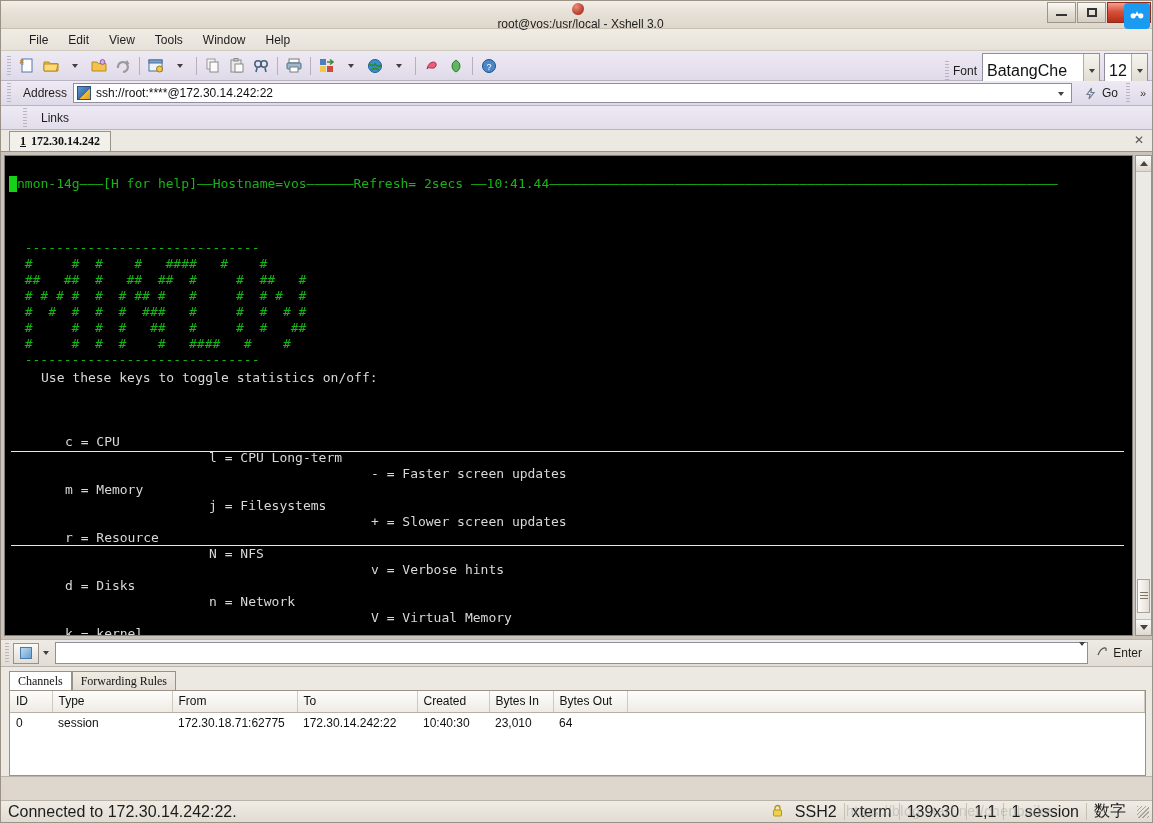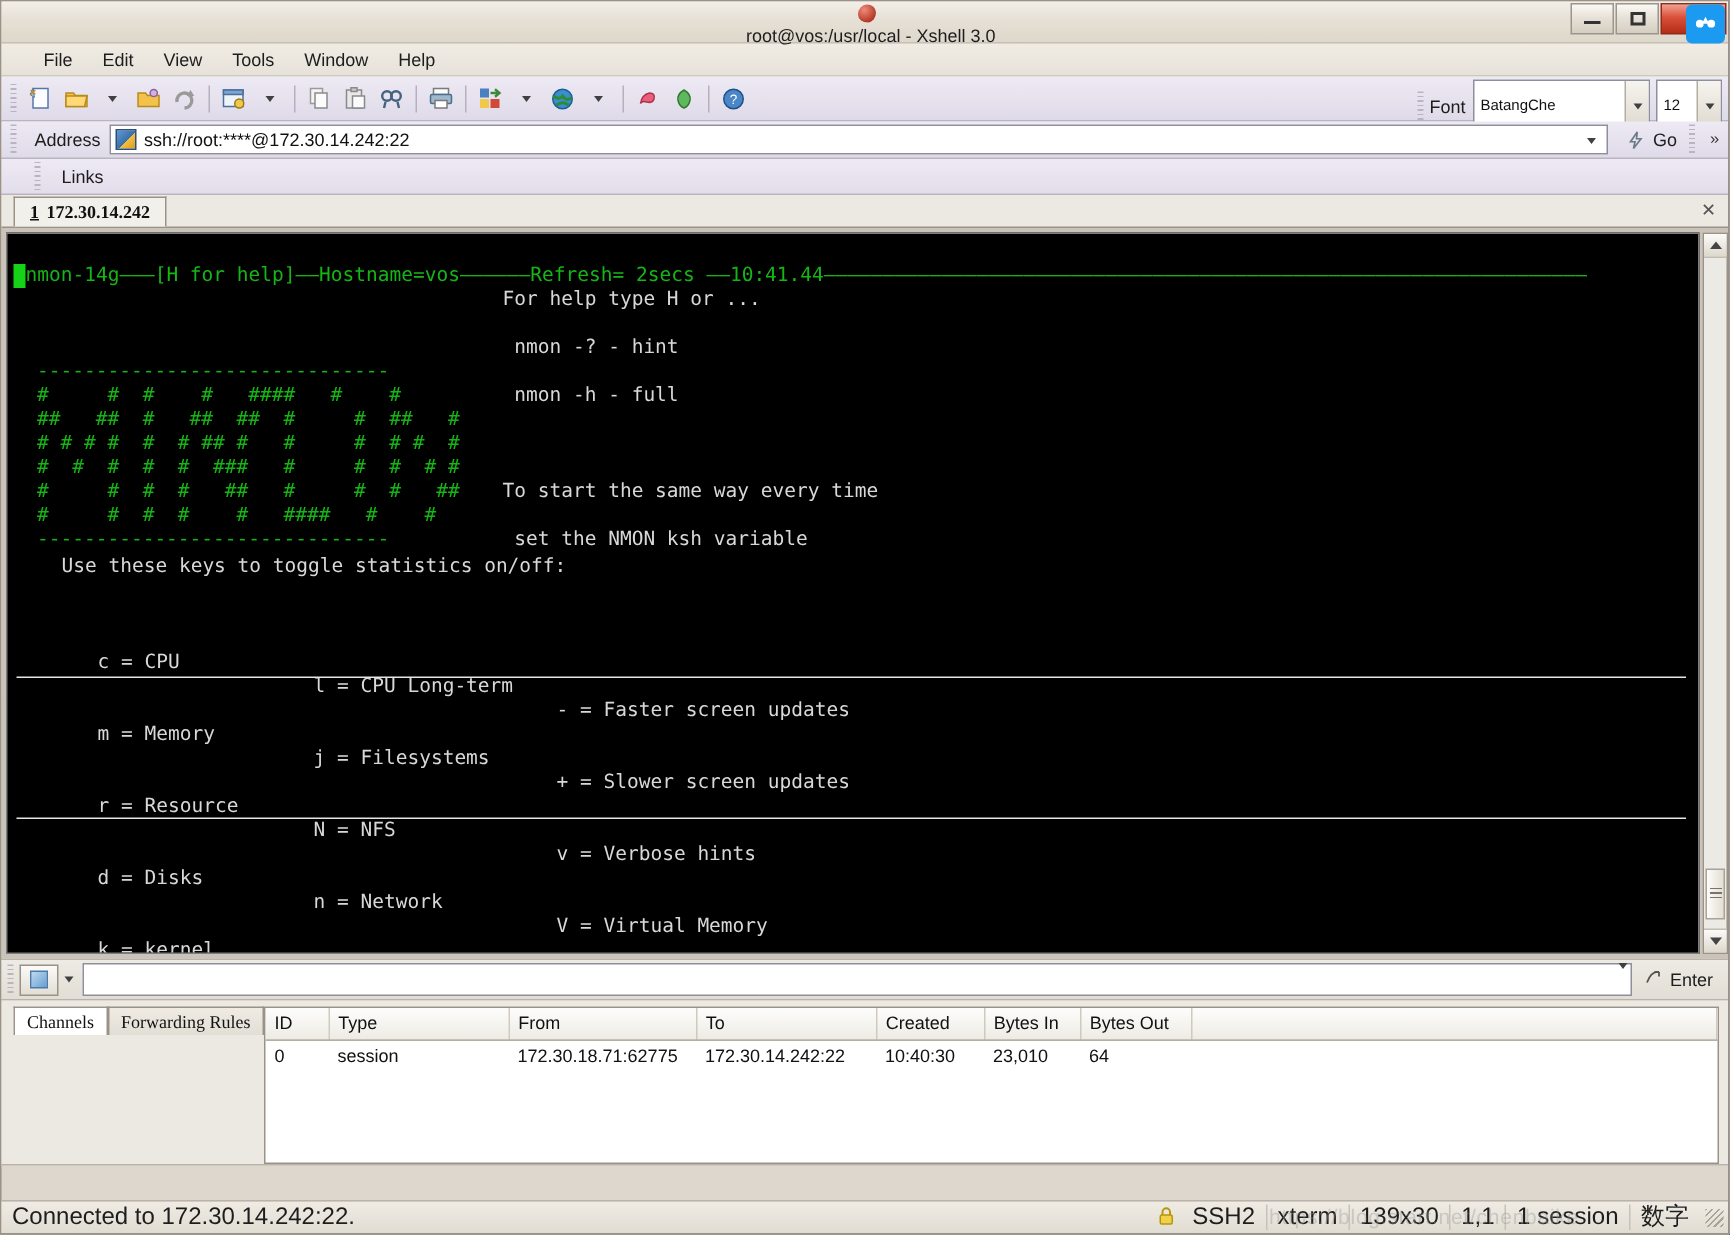--- a/index.html
+++ b/index.html
@@ -98,21 +98,21 @@
     width:0;height:0;border-left:3.5px solid transparent;border-right:3.5px solid transparent;
     border-top:4px solid #404040;
   }
 
   .fontzone {
     position:absolute; right:4px; top:2px; display:flex; align-items:center;
   }
   .fontlabel { font-size:12px; color:#1d1d1d; margin-right:5px; }
   .combo {
     height:35px; border:1px solid #8e8e9e; background:#fff;
-    display:flex; align-items:center; font-size:10px; color:#111;
+    display:flex; align-items:center; font-size:16px; color:#111;
     padding-left:4px; position:relative;
   }
   .combo.font { width:118px; }
   .combo.size { width:44px; margin-left:4px; }
   .combo .dd {
     position:absolute; right:0; top:0; bottom:0; width:16px;
     background: linear-gradient(180deg,#f6f4ef,#ddd8cd);
     border-left:1px solid #b3ada2;
     display:flex;align-items:center;justify-content:center;
   }
@@ -237,21 +237,21 @@
     padding-left:4px; font-size:12px; color:#111;
   }
   .cmdinput .dd2 { position:absolute; right:2px; top:3px; }
   .enterbtn { display:flex; align-items:center; font-size:12px; color:#1d1d1d; padding:0 6px;}
   .enterbtn .ico { margin-right:4px; font-size:13px; color:#555;}
 
   
   .panel {
     height: 110px; background:#ece9e2; padding:4px 6px 0 8px;
     border-bottom:1px solid #b9b3ab;
-    display:flex; flex-direction:row;justify-content:center;
+    display:flex; flex-direction:column;justify-content:center;
   }
   .ptabs { height:19px; display:flex; align-items:flex-end; }
   .ptab {
     height:19px; padding:0 8px; display:flex; align-items:center;
     font-family:"Liberation Serif", serif; font-size:12px; color:#111;
     border:1px solid #9a9287; border-bottom:none;
     background: linear-gradient(180deg,#f0ece4,#e2ded5);
   }
   .ptab.active { background:#ffffff; }
   .grid {
@@ -503,28 +503,20 @@
 <div style="height:16px"></div>
 <div class="green"><span>  ------------------------------</span>
 <span>  #     #  #    #   ####   #    #</span>
 <span>  ##   ##  #   ##  ##  #     #  ##   #</span>
 <span>  # # # #  #  # ## #   #     #  # #  #</span>
 <span>  #  #  #  #  #  ###   #     #  #  # #</span>
 <span>  #     #  #  #   ##   #     #  #   ##</span>
 <span>  #     #  #  #    #   ####   #    #</span>
 <span>  ------------------------------</span></div>
 
-      <div style="position:absolute;left:330px;top:20px;">
-<div>For help type H or ...</div>
-<div> nmon -? - hint</div>
-<div> nmon -h - full</div>
-<div style="height:16px"></div>
-<div>To start the same way every time</div>
-<div> set the NMON ksh variable</div>
-      </div>
 
       <div style="position:absolute;left:36px;top:182px;">
         <div>Use these keys to toggle statistics on/off:</div>
         <div style="position:relative;height:16px;">
           <span style="position:absolute;left:24px">c = CPU</span>
           <span style="position:absolute;left:168px">l = CPU Long-term</span>
           <span style="position:absolute;left:330px">- = Faster screen updates</span>
         </div>
         <div style="position:relative;height:16px;">
           <span style="position:absolute;left:24px">m = Memory</span>

